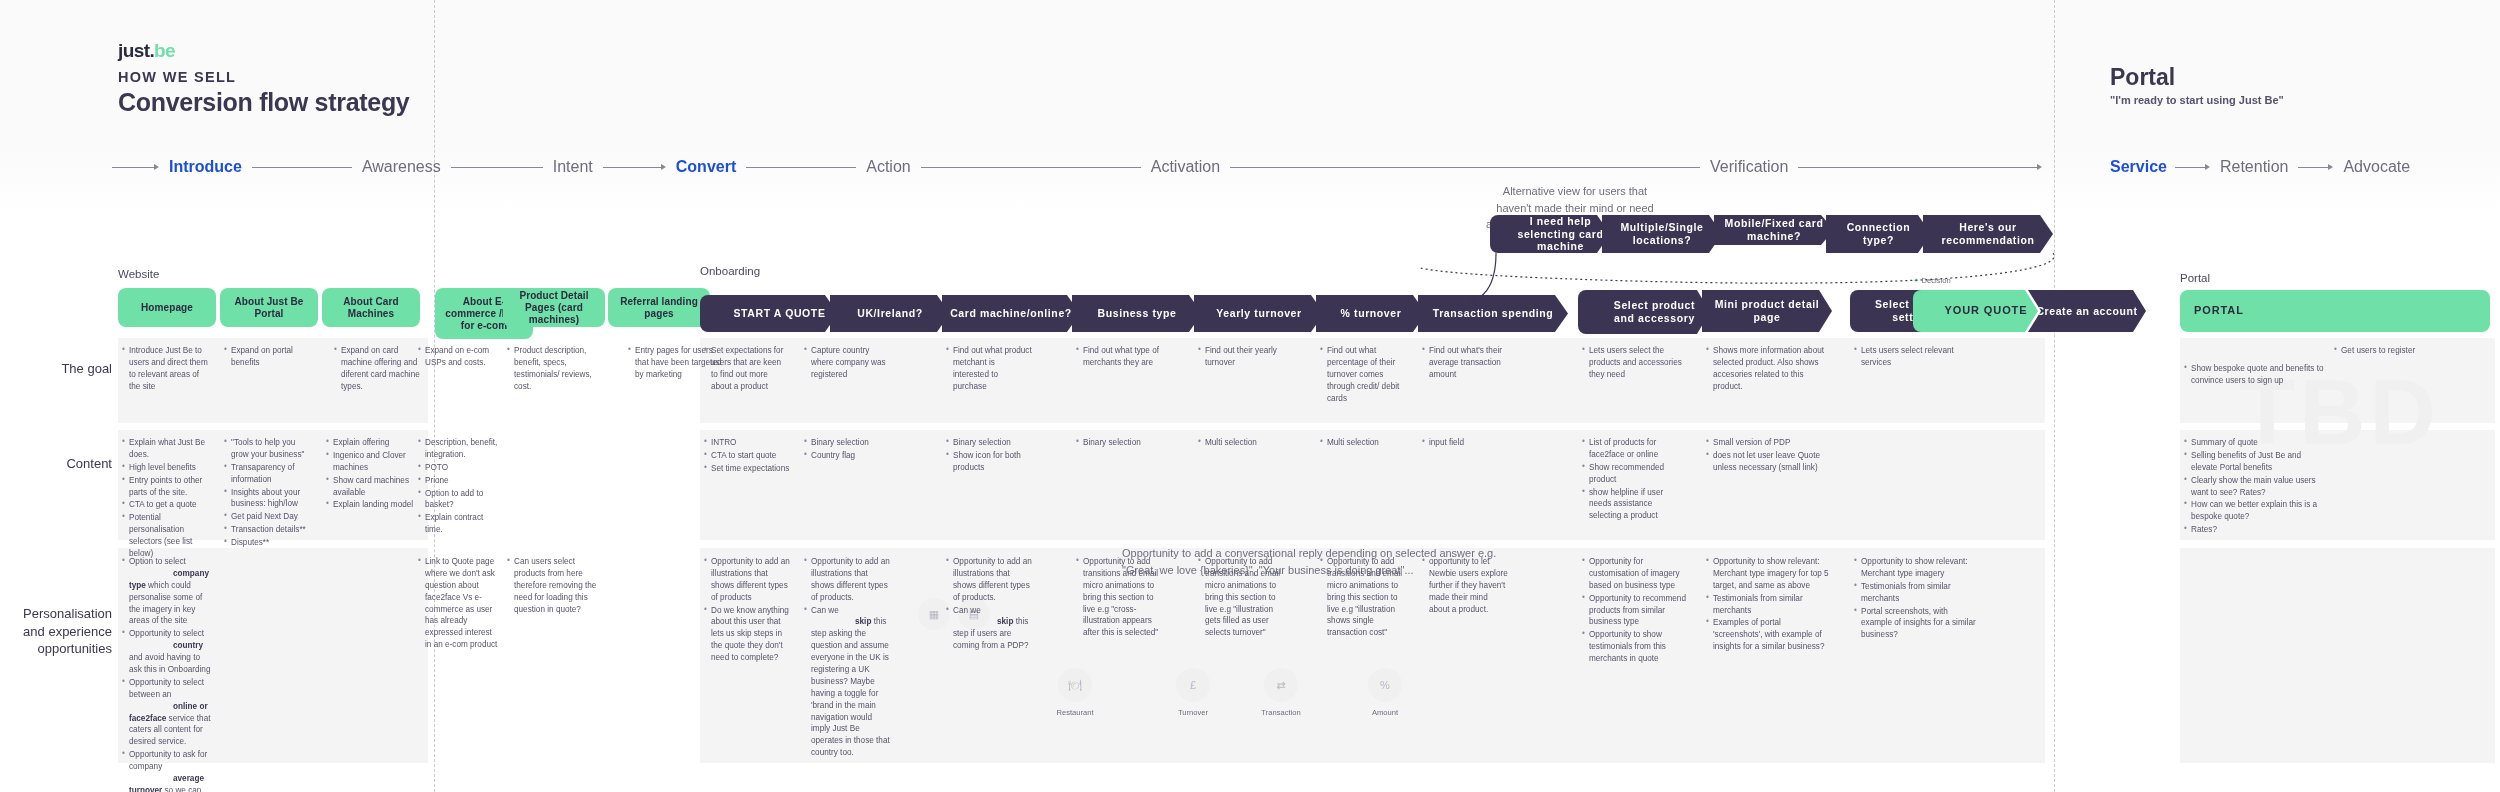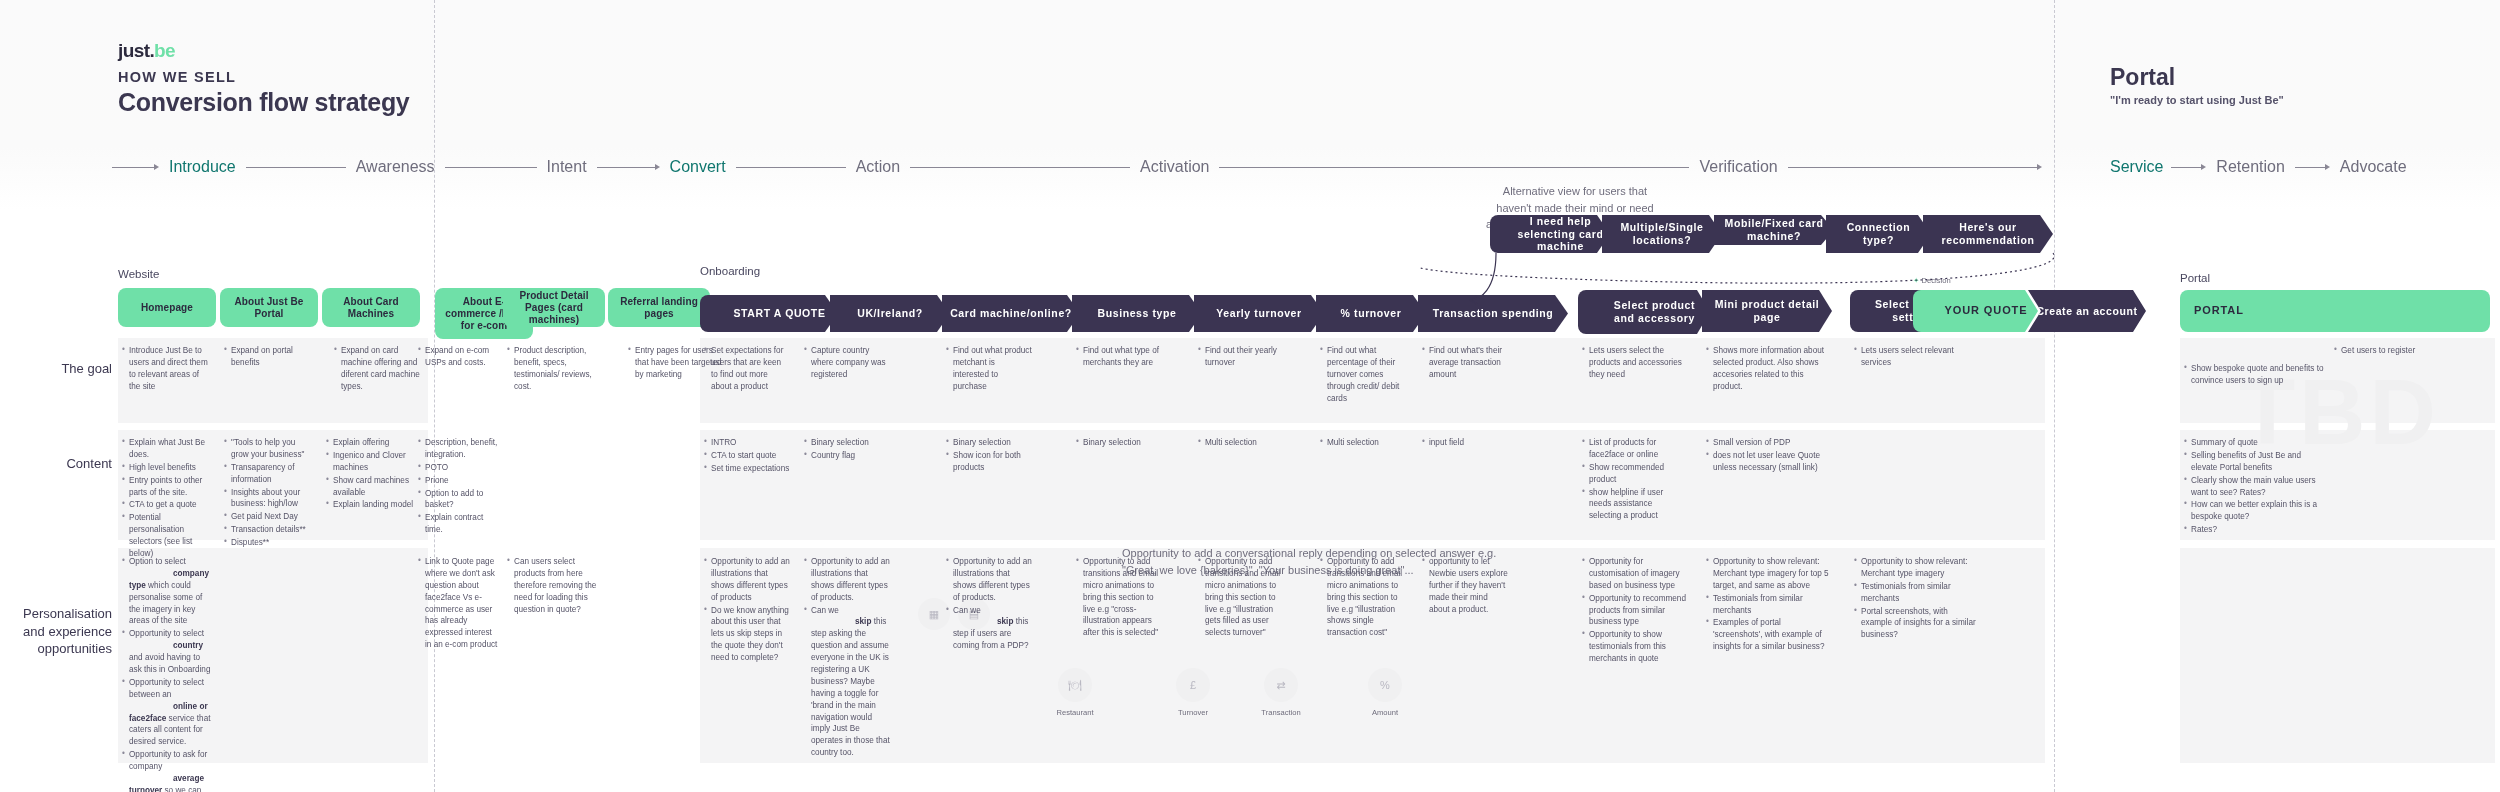--- a/index.html
+++ b/index.html
@@ -22,21 +22,21 @@
   .title  { position:absolute; left:118px; top:88px; font-size:25px; font-weight:700;
             letter-spacing:-0.3px; color:#3b3750; }
 
   .portal-title { position:absolute; left:2110px; top:64px; font-size:23px; font-weight:700; color:#3b3750; }
   .portal-sub   { position:absolute; left:2110px; top:94px; font-size:11px; font-weight:700; color:#55526a; }
 
   
   .rail { position:absolute; top:154px; height:26px; display:flex; align-items:center; }
   .rail .seg { height:1px; background:#8a8795; }
   .rail .lbl { font-size:16px; color:#6f6d7d; white-space:nowrap; }
-  .rail .lbl.on { color:#0f766e; font-weight:400; }
+  .rail .lbl.on { color:#1d4ed8; font-weight:700; }
   .arrowhead { width:0;height:0;border-left:5px solid #8a8795;border-top:3.5px solid transparent;border-bottom:3.5px solid transparent; }
 
   
   .sec-cap { position:absolute; font-size:11.5px; font-weight:400; color:#4a4860; }
 
   
   .rowlabel { position:absolute; text-align:right; font-size:13px; color:#3b3750; line-height:1.35; }
 
   
   .rowbg { position:absolute; background:#f4f4f5; }

